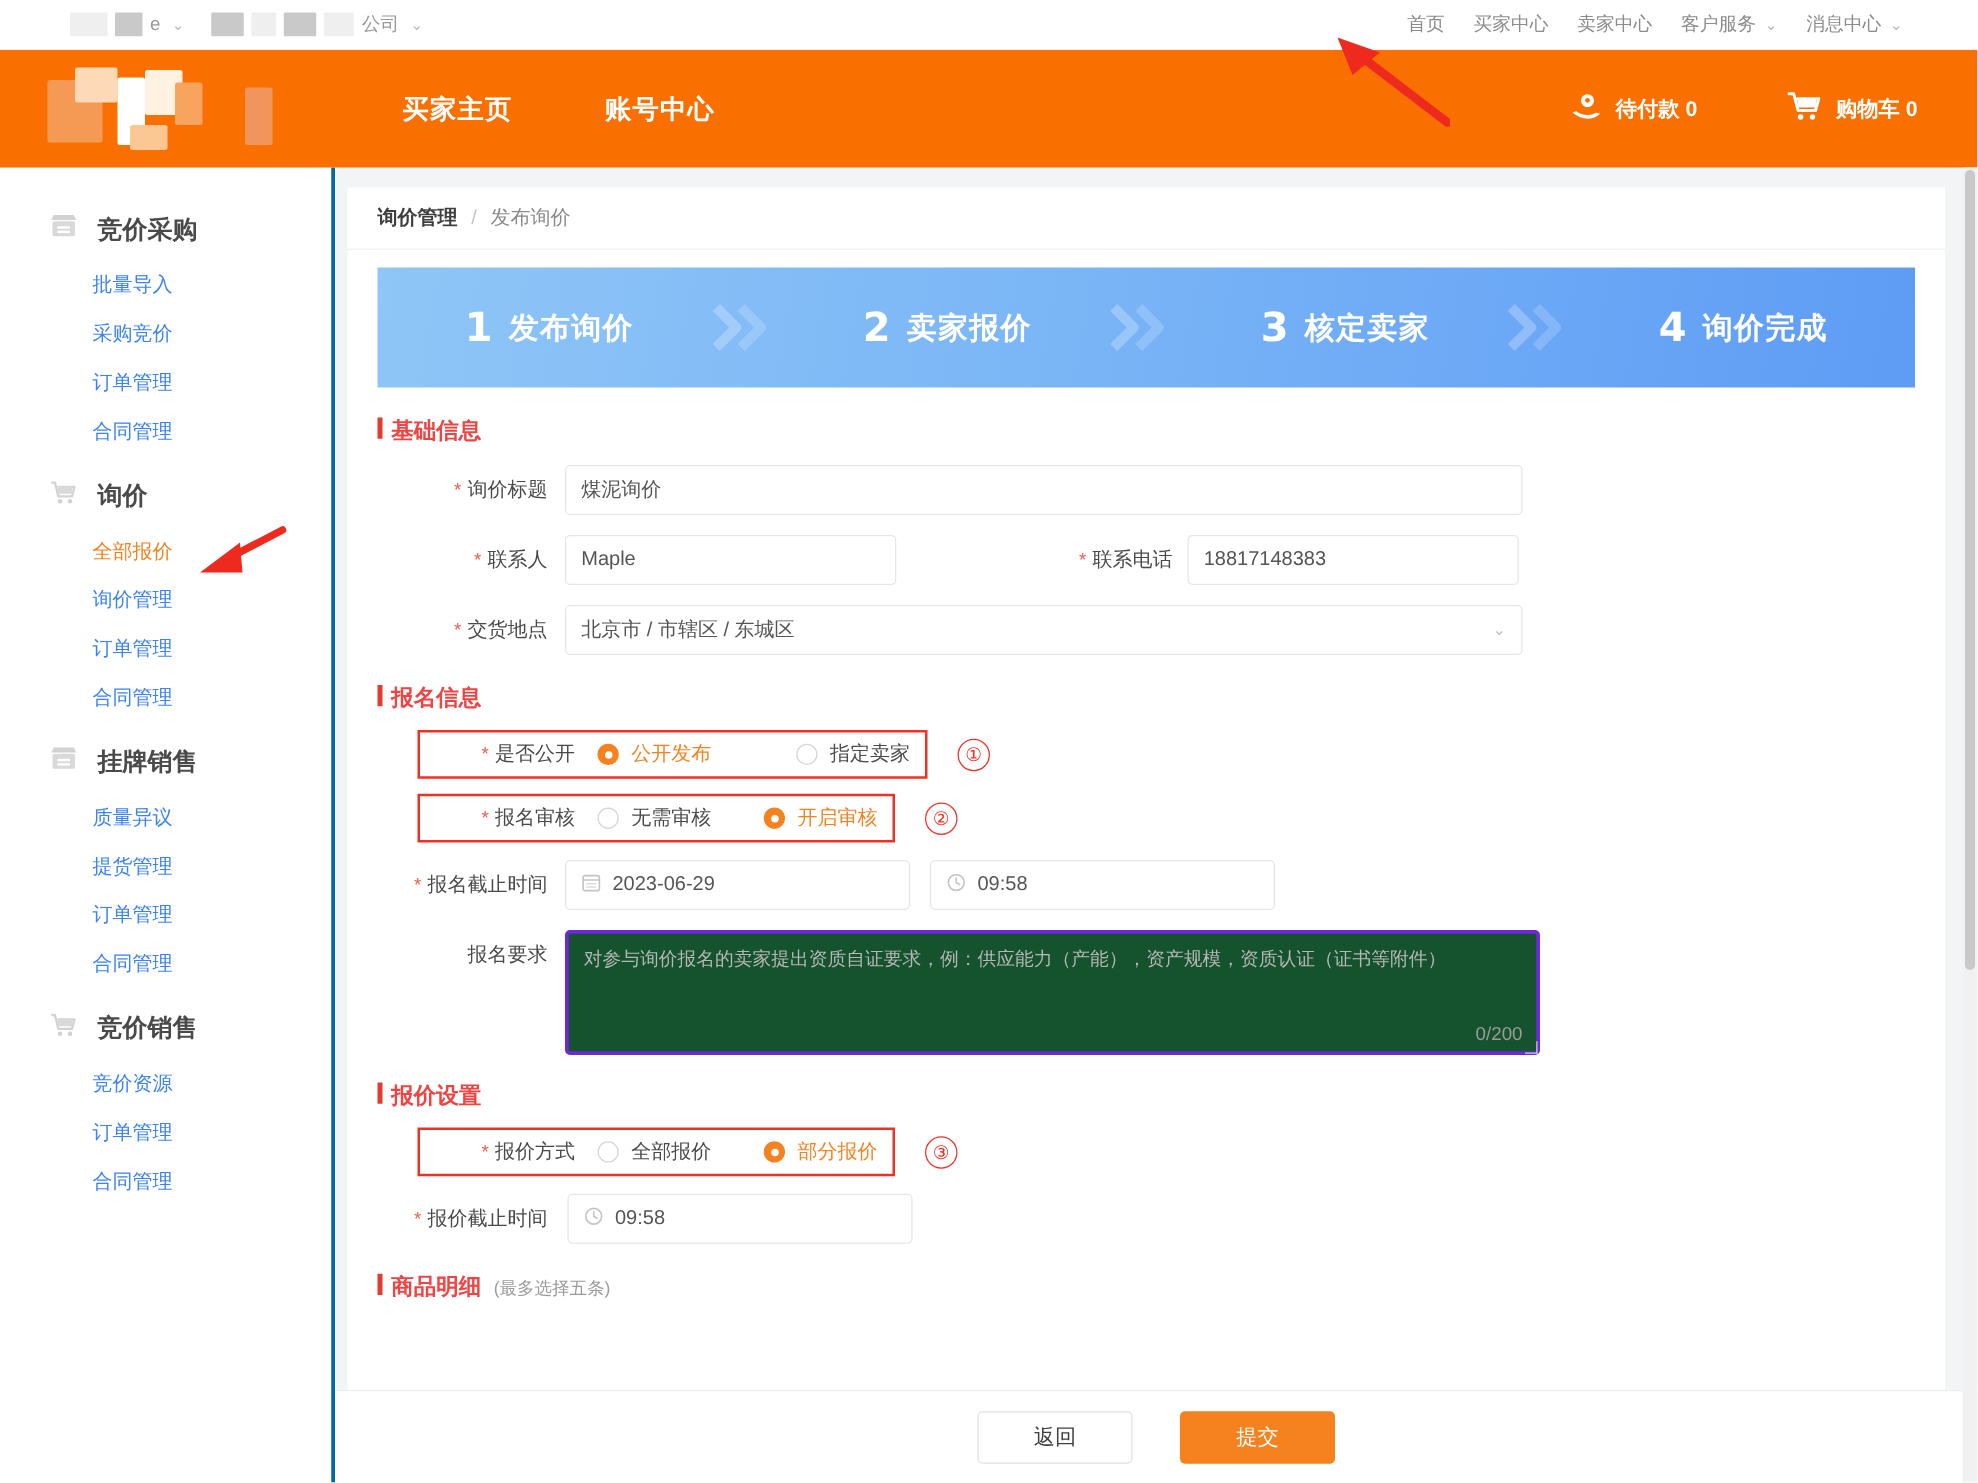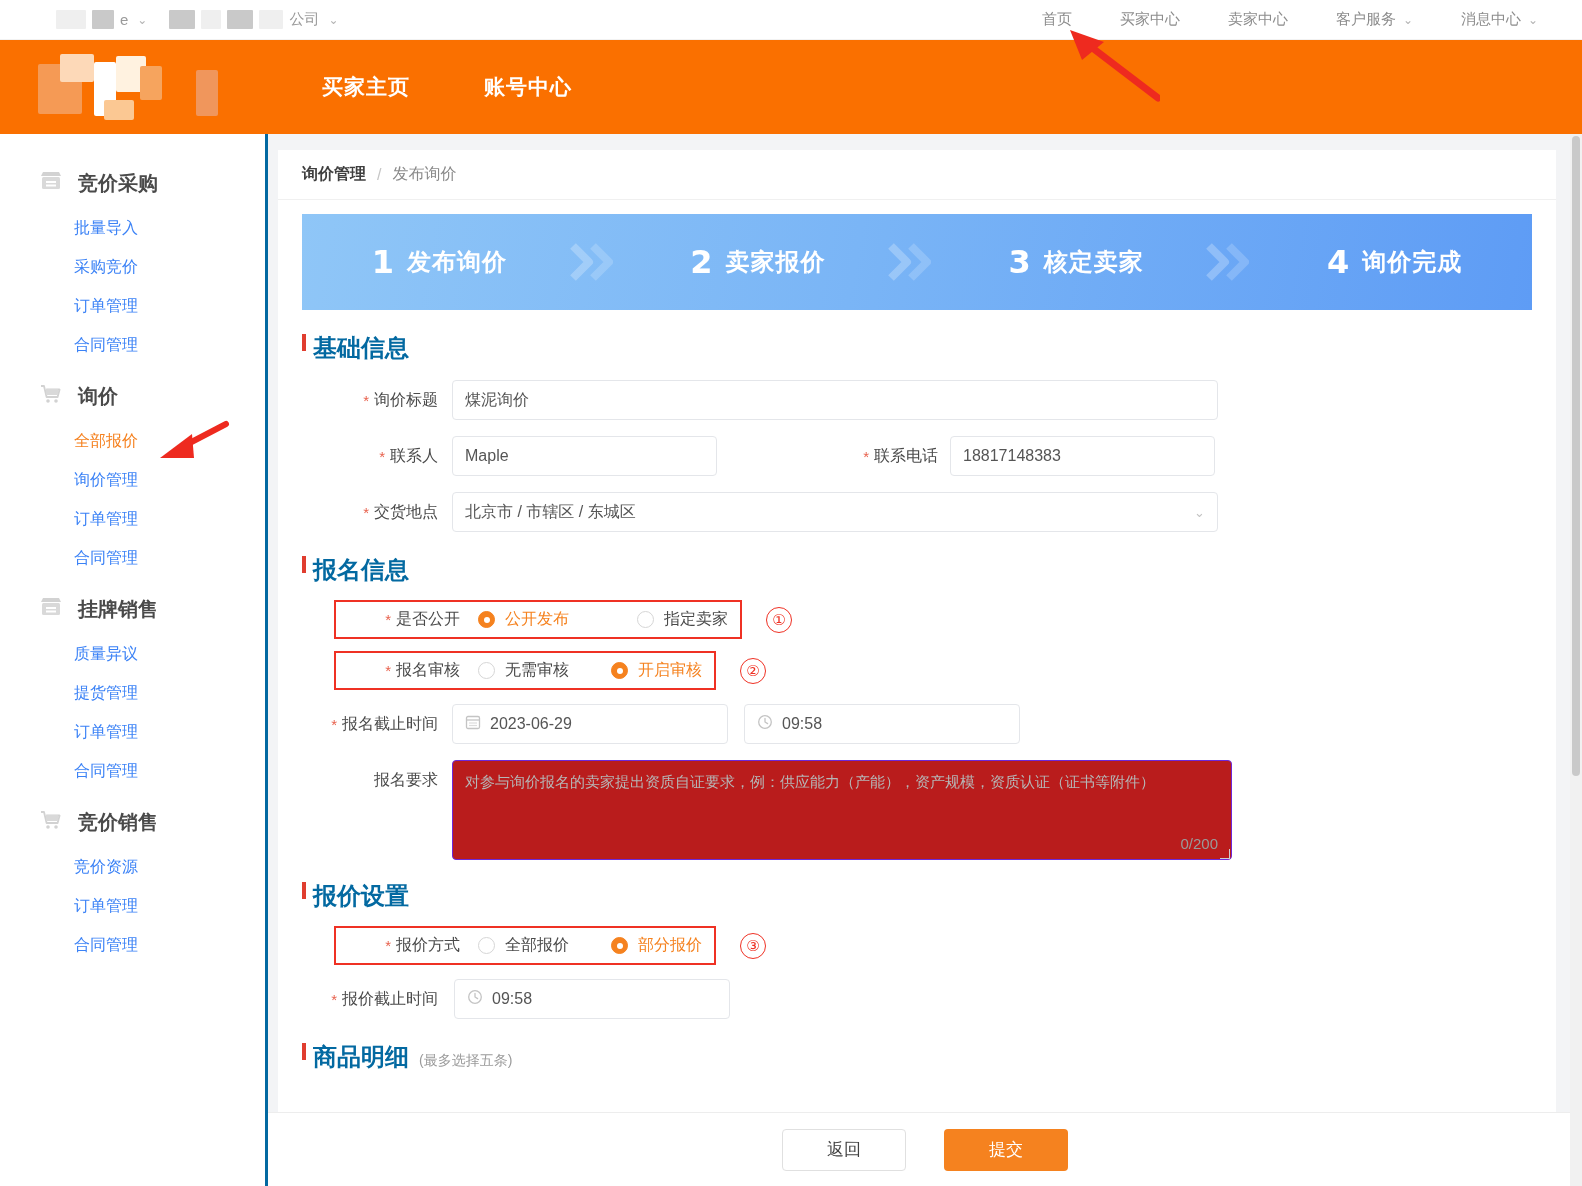--- a/index.html
+++ b/index.html
@@ -23,21 +23,21 @@
   }
   .topbar-left { display: flex; align-items: center; padding-left: 56px; gap: 22px; }
   .redact-group { display: flex; align-items: center; gap: 6px; }
   .redact { display: inline-block; background: #c9c9c9; height: 19px; border-radius: 1px; }
   .redact.vlight { background: #efefef; }
   .rl-text { color: #9a9a9a; font-size: 15px; }
   .caret { color: #b4b4b4; font-size: 12px; margin-left: 3px; }
 
   .topbar-right {
     margin-left: auto; display: flex; align-items: center;
-    gap: 48px; padding-right: 44px;
+    gap: 23px; padding-right: 60px;
   }
   .topnav-item {
     font-size: 15px; color: #8c8c8c; cursor: pointer;
     display: flex; align-items: center; gap: 4px; white-space: nowrap;
   }
 
   
   .orangebar {
     height: 94px; width: 100%;
     background: #fa7000;
@@ -126,21 +126,21 @@
 
   
   .sec-title {
     display: flex; align-items: baseline; gap: 10px;
     margin: 22px 0 0 24px; position: relative; padding-left: 11px;
   }
   .sec-title::before {
     content: ""; position: absolute; left: 0; top: 2px;
     width: 4px; height: 17px; background: #e03d2f;
   }
-  .sec-title .t { font-size: 24px; font-weight: bold; color: #0369a1; }
+  .sec-title .t { font-size: 18px; font-weight: bold; color: #ef4444; }
   .sec-title .sub { font-size: 14px; color: #9b9b9b; }
 
   .form-row { display: flex; align-items: center; margin-top: 16px; }
   .lbl {
     font-size: 16px; color: #4a4a4a; text-align: right;
     white-space: nowrap; display: flex; align-items: center;
     justify-content: flex-end; gap: 5px;
   }
   .req { color: #e8614d; font-size: 15px; line-height: 1; }
 
@@ -173,22 +173,22 @@
   .circle-num {
     width: 26px; height: 26px; border-radius: 50%;
     border: 1px solid #ef3124; color: #ef3124;
     font-size: 15px; display: flex; align-items: center; justify-content: center;
     margin-left: 24px; flex: none;
   }
 
   
   .ta-wrap { position: relative; }
   .ta {
-    width: 780px; height: 100px; border: 1px solid #6d28d9; border-radius: 4px;
-    padding: 10px 12px; font-size: 15px; color: #b6b6b6; background: #b91c1c;
+    width: 780px; height: 100px; border: 3px solid #6d28d9; border-radius: 4px;
+    padding: 10px 12px; font-size: 15px; color: #b6b6b6; background: #14532d;
     line-height: 1.5; overflow: hidden;
   }
   .ta-count {
     position: absolute; right: 14px; bottom: 8px;
     font-size: 15px; color: #9a9a9a;
   }
   .ta-grip {
     position: absolute; right: 2px; bottom: 1px; width: 10px; height: 10px;
     border-right: 1px solid #cfcfcf; border-bottom: 1px solid #cfcfcf;
     transform: skewX(-0deg);
@@ -270,20 +270,43 @@
     <span class="logo-blob" style="left:94px;  top:22px; width:22px; height:54px; background:#ffffff;"></span>
     <span class="logo-blob" style="left:116px; top:16px; width:30px; height:36px; background:#fff2e0;"></span>
     <span class="logo-blob" style="left:140px; top:26px; width:22px; height:34px; background:#f6a45e;"></span>
     <span class="logo-blob" style="left:104px; top:60px; width:30px; height:20px; background:#fbc893;"></span>
     <span class="logo-blob" style="left:196px; top:30px; width:22px; height:46px; background:#f0965c;"></span>
   </div>
   <div class="brand-nav">
     <div class="brand-nav-item">买家主页</div>
     <div class="brand-nav-item">账号中心</div>
   </div>
+  <div class="orange-right">
+    <div class="orange-right-item">
+      <span>
+        <svg width="26" height="26" viewBox="0 0 26 26">
+            <circle cx="14" cy="8.5" r="5.2" fill="#fff"></circle>
+            <circle cx="14" cy="8.2" r="1.9" fill="#fa7000"></circle>
+            <path d="M2 18 q6 5 12 5 q6 0 10-4 l-3-1 q-3 2 -7 2 q-5 0 -9 -3 z" fill="#fff"></path>
+          </svg>
+      </span>
+      <span>待付款 0</span>
+    </div>
+    <div class="orange-right-item">
+      <span>
+        <svg width="28" height="26" viewBox="0 0 28 26">
+            <path d="M1 3 h4 l3.4 13.4 h14 l2.6 -9.4 h-17" fill="none" stroke="#fff" stroke-width="2.4" stroke-linejoin="round" stroke-linecap="round"></path>
+            <rect x="8" y="7" width="15" height="7" fill="#fff"></rect>
+            <circle cx="10.5" cy="21.5" r="2.2" fill="#fff"></circle>
+            <circle cx="20" cy="21.5" r="2.2" fill="#fff"></circle>
+          </svg>
+      </span>
+      <span>购物车 0</span>
+    </div>
+  </div>
 </div>
 
 <div class="layout">
 
   <div class="sidebar">
 
     <div class="side-group">
       <div class="side-group-head">
         <span>
           <svg width="22" height="20" viewBox="0 0 22 20">

